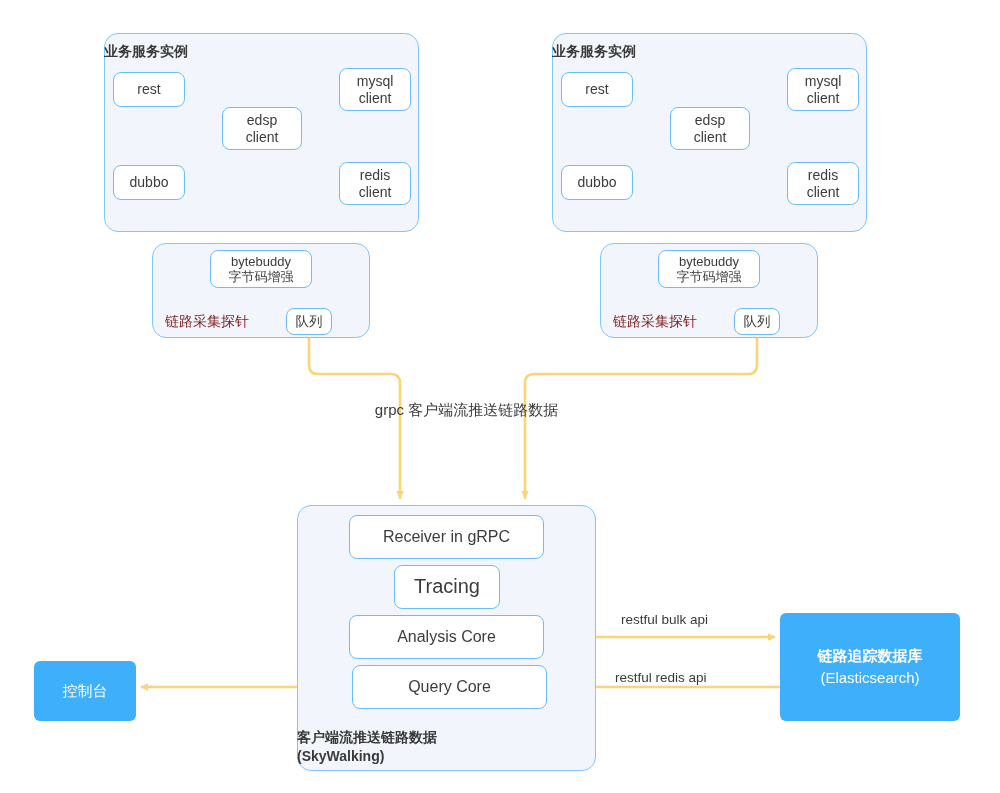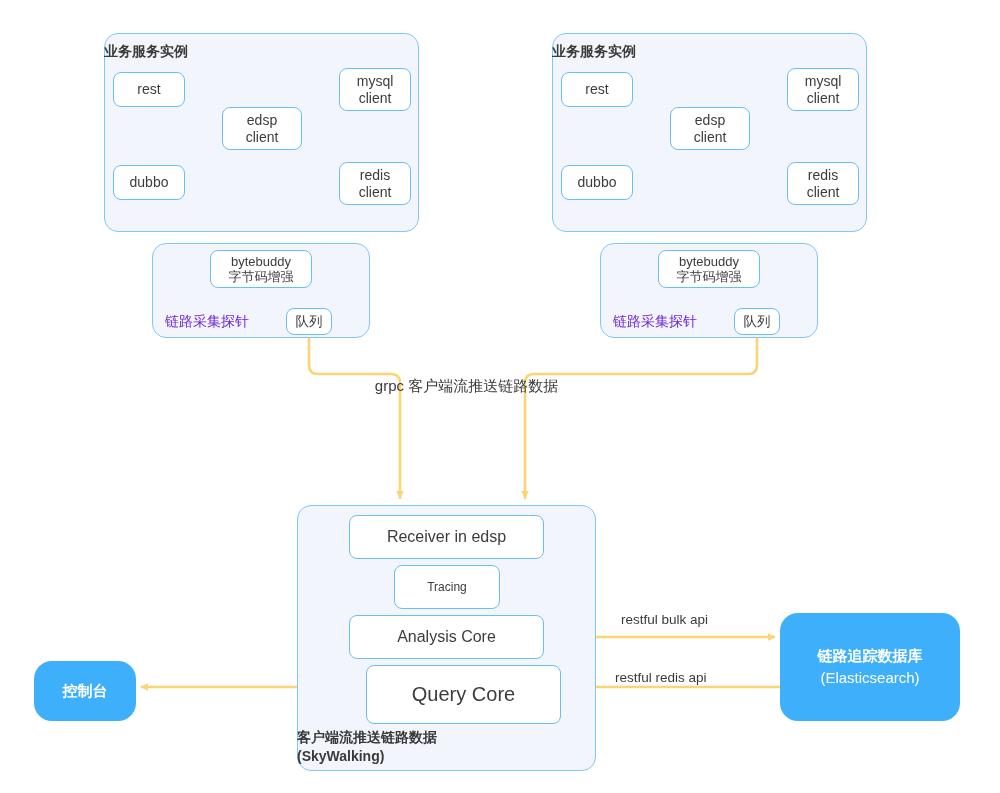--- a/index.html
+++ b/index.html
@@ -44,37 +44,37 @@
     text-align: center;
     color: #3C3C3C;
     font-size: 14px;
     line-height: 1.18;
   }
   .node.small { font-size: 13.5px; }
 
   
   .blue-node {
     background: #3DAFFB;
-    border-radius: 18px;
+    border-radius: 6px;
     display: flex;
     flex-direction: column;
     align-items: center;
     justify-content: center;
     text-align: center;
     color: #ffffff;
     font-size: 15px;
     line-height: 1.45;
   }
   .blue-node .l1 { font-weight: bold; }
   .blue-node .l2 { font-weight: normal; }
-  .blue-node.single { font-weight: bold; font-size: 15px; }
+  .blue-node.single { font-weight: normal; font-size: 15px; }
 
   
   .label {
-    color: #6d28d9;
+    color: #7f1d1d;
     font-size: 14px;
     white-space: nowrap;
   }
   .edge-label {
     color: #3A3A3A;
     font-size: 13.5px;
     white-space: nowrap;
   }
   .center-label {
     font-size: 15px;
@@ -196,31 +196,31 @@
 
   <div class="abs node" style="left:658px; top:250px; width:102px; height:38px; flex-direction:column; font-size:13px;">
     <span>bytebuddy</span>
     <span>字节码增强</span>
   </div>
 
   <div class="abs label" style="left:613px; top:313px;">链路采集探针</div>
 
   <div class="abs node small" style="left:734px; top:308px; width:46px; height:27px;">队列</div>
 
-  <div class="abs center-label" style="left:0px; top:377px; width:933px; text-align:center;">grpc 客户端流推送链路数据</div>
+  <div class="abs center-label" style="left:0px; top:401px; width:933px; text-align:center;">grpc 客户端流推送链路数据</div>
 
   <div class="abs panel" style="left:297px; top:505px; width:299px; height:266px;"></div>
 
-  <div class="abs node" style="left:349px; top:515px; width:195px; height:44px; font-size:16px;">Receiver in edsp</div>
-
-  <div class="abs node" style="left:394px; top:565px; width:106px; height:44px; font-size:12px;">Tracing</div>
+  <div class="abs node" style="left:349px; top:515px; width:195px; height:44px; font-size:16px;">Receiver in gRPC</div>
+
+  <div class="abs node" style="left:394px; top:565px; width:106px; height:44px; font-size:20px;">Tracing</div>
 
   <div class="abs node" style="left:349px; top:615px; width:195px; height:44px; font-size:16px;">Analysis Core</div>
 
-  <div class="abs node" style="left:366px; top:665px; width:195px; height:59px; font-size:20px;">Query Core</div>
+  <div class="abs node" style="left:352px; top:665px; width:195px; height:44px; font-size:16px;">Query Core</div>
 
   <div class="abs panel-title" style="left:297px; top:728px; width:299px;">
     <div>客户端流推送链路数据</div>
     <div>(SkyWalking)</div>
   </div>
 
   <div class="abs blue-node" style="left:780px; top:613px; width:180px; height:108px;">
     <span class="l1">链路追踪数据库</span>
     <span class="l2">(Elasticsearch)</span>
   </div>

